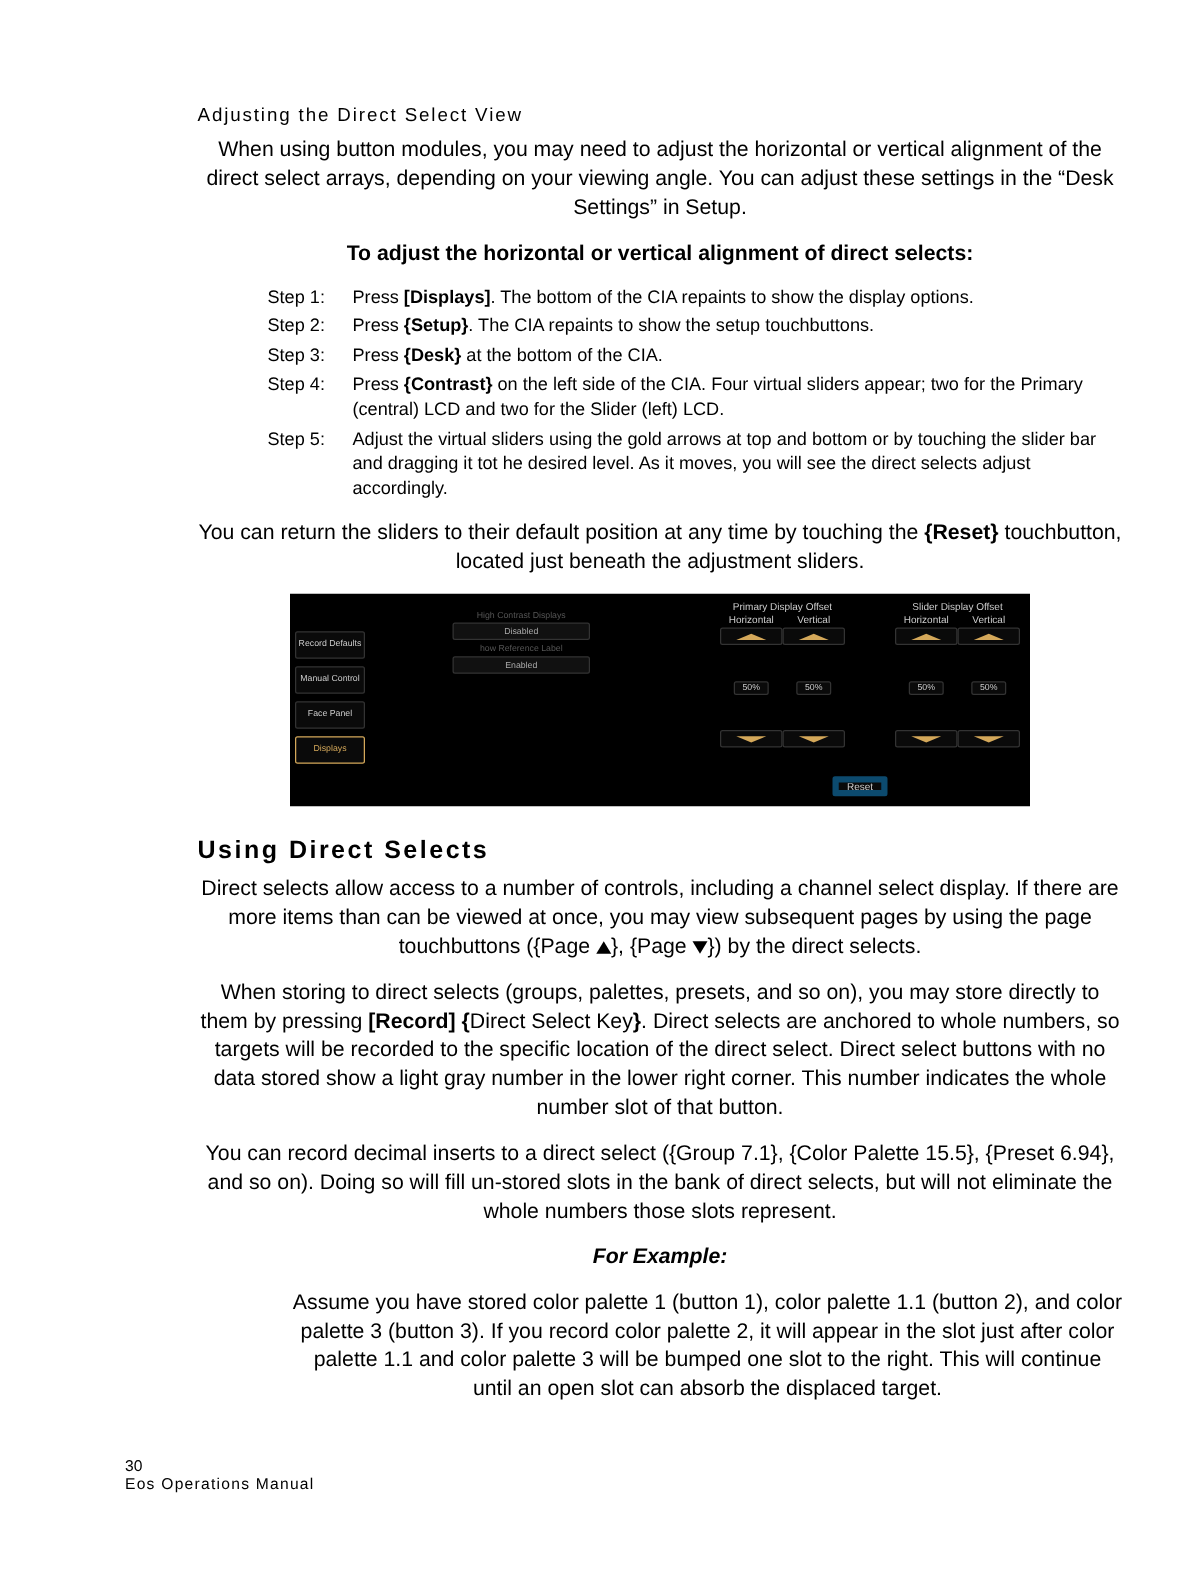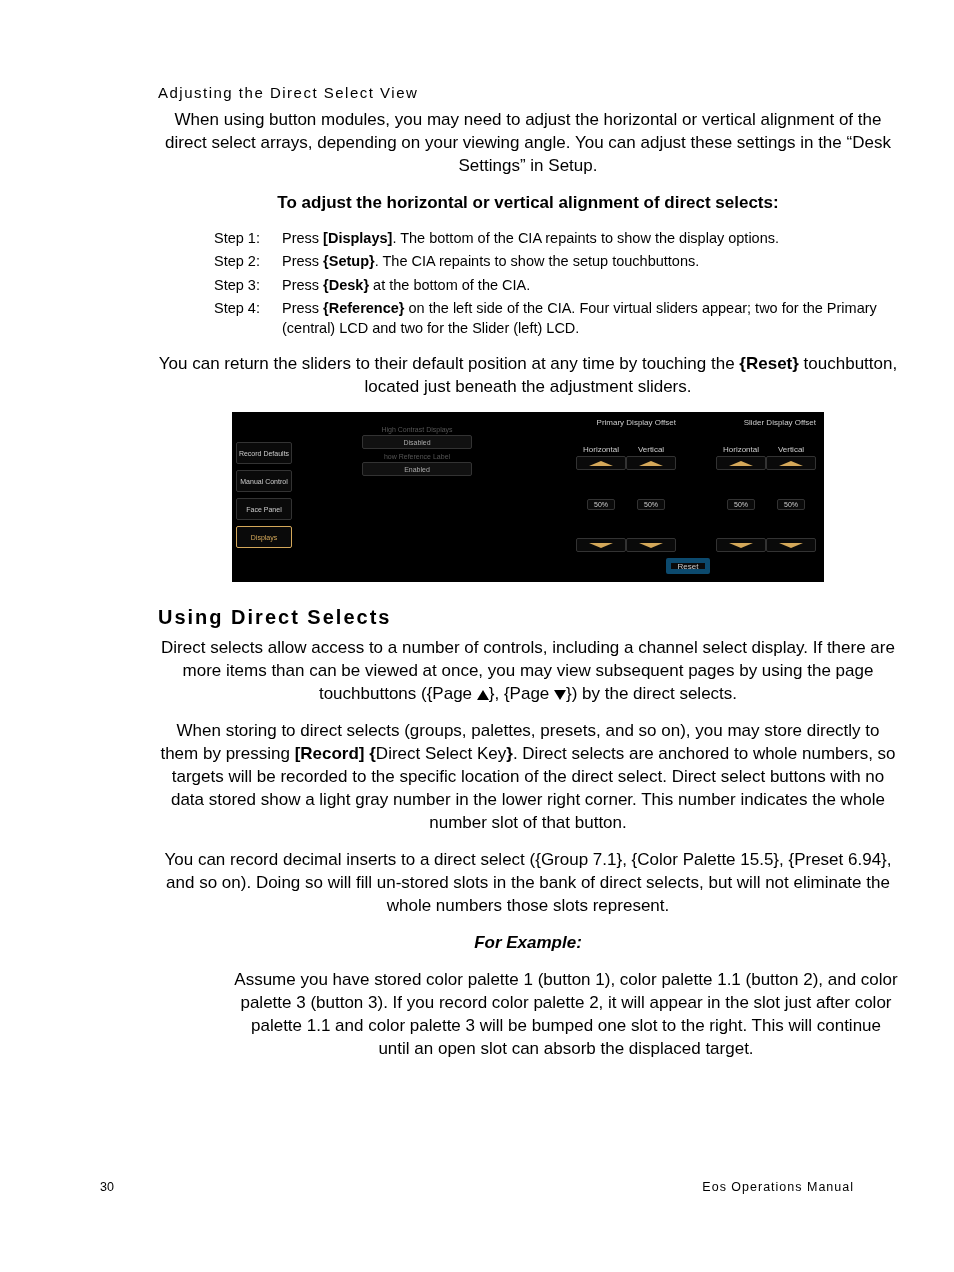--- a/index.html
+++ b/index.html
@@ -54,20 +54,21 @@
     margin-left: 76px;
   }
   .footer {
     position: absolute;
     bottom: 78px;
     left: 100px;
     right: 100px;
     display: flex;
     justify-content: space-between;
     font-size: 12.5px;
+    flex-direction: column;
   }
   .footer .right { letter-spacing: 1px; }
 
   
   .figure {
     width: 592px;
     height: 170px;
     background: #000;
     margin: 6px auto 18px auto;
     position: relative;
@@ -122,23 +123,23 @@
   }
   .fig-sliders {
     position: absolute;
     right: 8px;
     top: 6px;
     display: flex;
     gap: 40px;
   }
   .slider-group-title {
     font-size: 8px;
-    text-align: right;
+    text-align: center;
     color: #ccc;
-    margin-bottom: 18px;
+    margin-bottom: 1px;
   }
   .slider-pair { display: flex; }
   .slider-col { width: 50px; text-align: center; }
   .slider-axis { font-size: 8px; color:#ccc; margin-bottom: 2px; }
   .arrow-box {
     border: 1px solid #333;
     height: 14px;
     display:flex;align-items:center;justify-content:center;
     border-radius:2px;
     background:#0a0a0a;
@@ -204,21 +205,25 @@
     <div class="step-row">
       <div class="step-label">Step 2:</div>
       <div class="step-text"><span>Press </span><b>{Setup}</b><span>. The CIA repaints to show the setup touchbuttons.</span></div>
     </div>
     <div class="step-row">
       <div class="step-label">Step 3:</div>
       <div class="step-text"><span>Press </span><b>{Desk}</b><span> at the bottom of the CIA.</span></div>
     </div>
     <div class="step-row">
       <div class="step-label">Step 4:</div>
-      <div class="step-text"><span>Press </span><b>{Reference}</b><span> on the left side of the CIA. Four virtual sliders appear; two for the Primary (central) LCD and two for the Slider (left) LCD.</span></div>
+      <div class="step-text"><span>Press </span><b>{Contrast}</b><span> on the left side of the CIA. Four virtual sliders appear; two for the Primary (central) LCD and two for the Slider (left) LCD.</span></div>
+    </div>
+    <div class="step-row">
+      <div class="step-label">Step 5:</div>
+      <div class="step-text"><span>Adjust the virtual sliders using the gold arrows at top and bottom or by touching the slider bar and dragging it tot he desired level. As it moves, you will see the direct selects adjust accordingly.</span></div>
     </div>
   </div>
 
   <p class="body">
     <span>You can return the sliders to their default position at any time by touching the </span><b>{Reset}</b><span> touchbutton, located just beneath the adjustment sliders.</span>
   </p>
 
   <div class="figure">
     <div class="fig-sidebar">
       <div class="fig-btn">Record Defaults</div>

